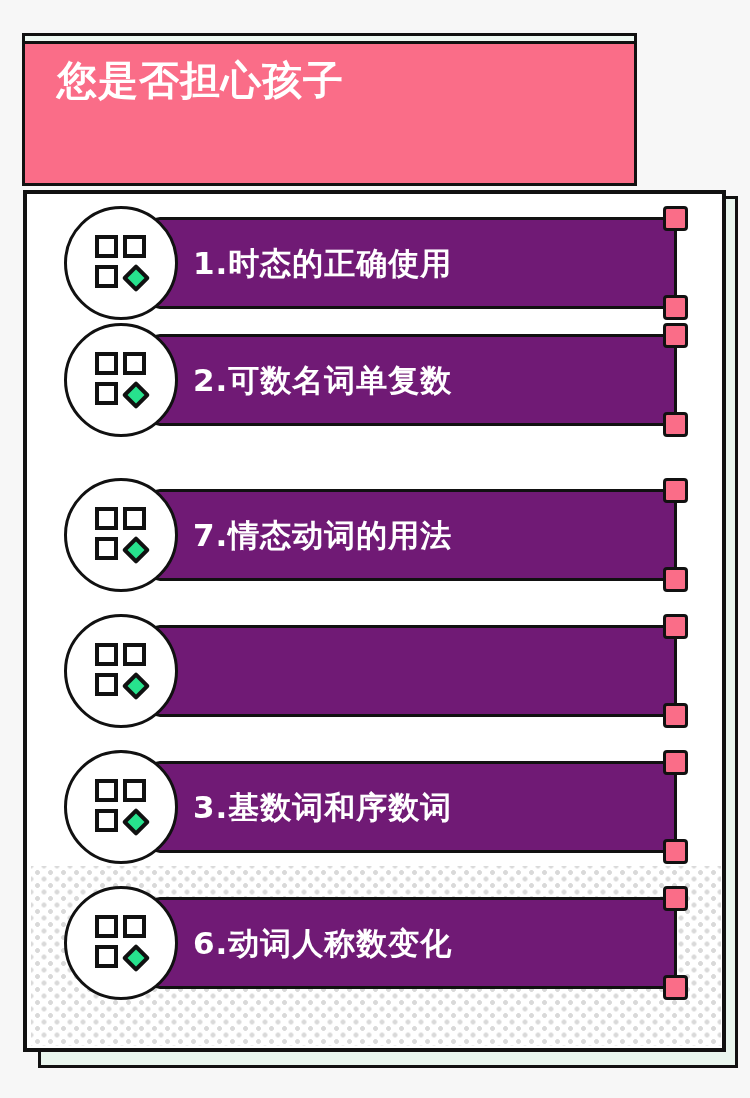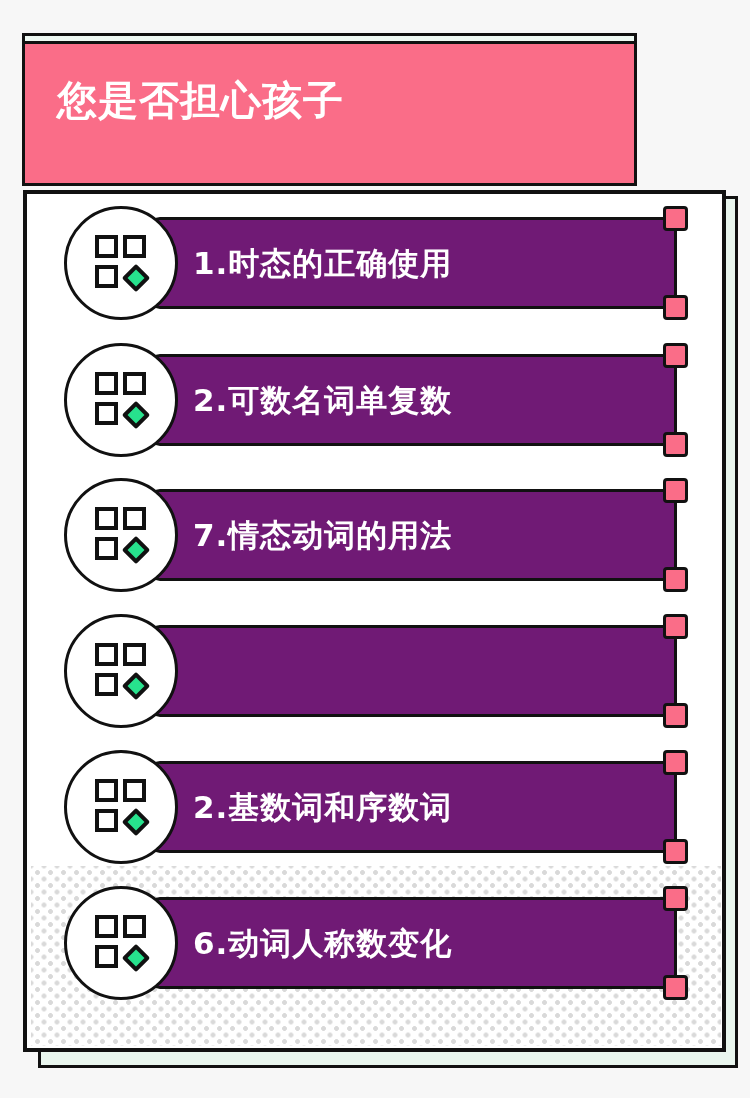--- a/index.html
+++ b/index.html
@@ -58,21 +58,20 @@
     background: #eef9f3;
     border-bottom: 3px solid #111;
   }
   .header-title {
     color: #ffffff;
     font-size: 40px;
     font-weight: bold;
     letter-spacing: 1px;
     line-height: 56px;
     padding: 8px 0 0 32px;
-    margin-top: 20px;
   }
 
   
   .row {
     position: absolute;
     left: 150px;
     width: 527px; height: 92px;
     background: #701a75;
     border: 3px solid #111;
     border-radius: 10px 0 0 10px;
@@ -127,21 +126,21 @@
   .cell.bl { left: 0; top: 30px; }
   .cell.diamond {
     left: 31px; top: 33px;
     width: 20px; height: 20px;
     background: #27e28d;
     border-radius: 2px;
     transform: rotate(45deg);
   }
 
   .r1 { top: 217px; }
-  .r2 { top: 354px; text-align: right; }
+  .r2 { top: 334px; text-align: right; }
   .r3 { top: 489px; }
   .r4 { top: 625px; }
   .r5 { top: 761px; }
   .r6 { top: 897px; text-align: right; }
 </style>
 </head>
 <body>
 
 <div class="back-card"></div>
 
@@ -215,21 +214,21 @@
   <span class="handle top"></span>
   <span class="handle bottom"></span>
   <div class="badge">
     <div class="grid-icon">
       <span class="cell tl"></span>
       <span class="cell tr"></span>
       <span class="cell bl"></span>
       <span class="cell diamond"></span>
     </div>
   </div>
-  <div class="row-label">2.基数词和序数词</div>
+  <div class="row-label">3.基数词和序数词</div>
 </div>
 
 <div class="row r6">
   <span class="handle top"></span>
   <span class="handle bottom"></span>
   <div class="badge">
     <div class="grid-icon">
       <span class="cell tl"></span>
       <span class="cell tr"></span>
       <span class="cell bl"></span>

